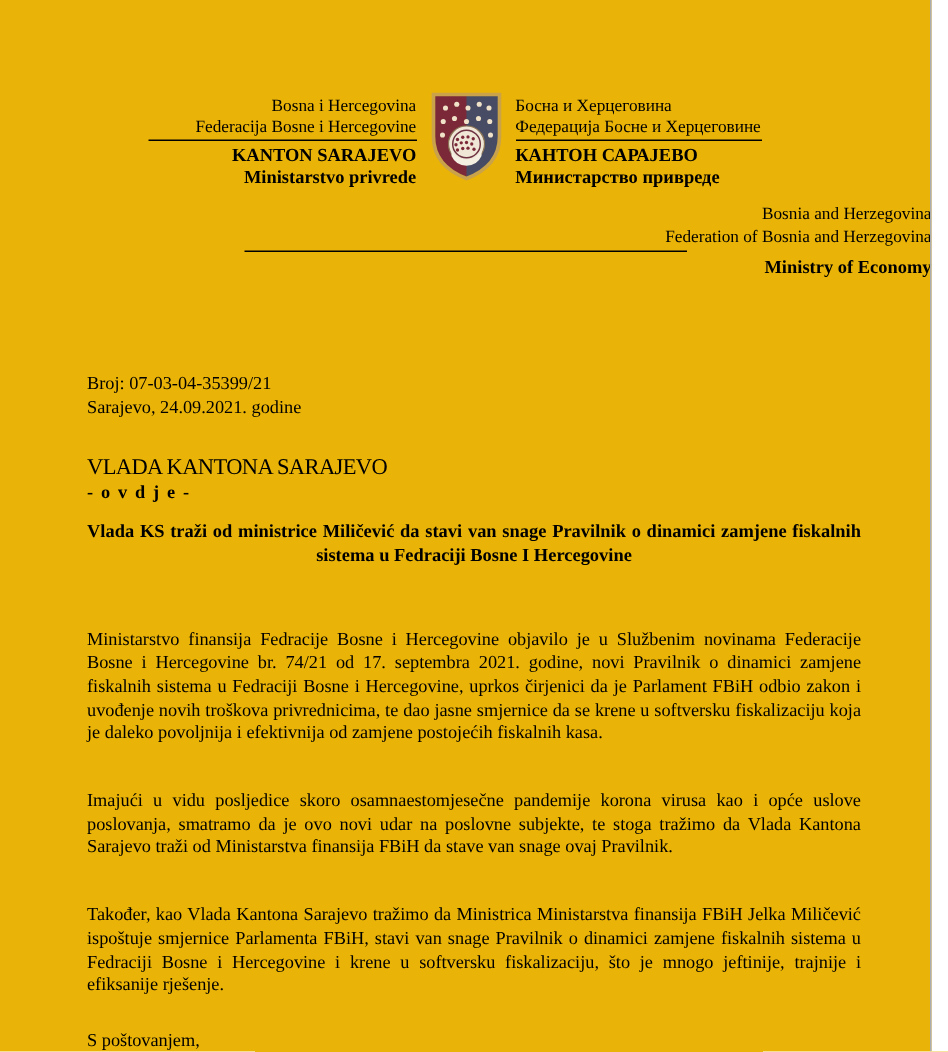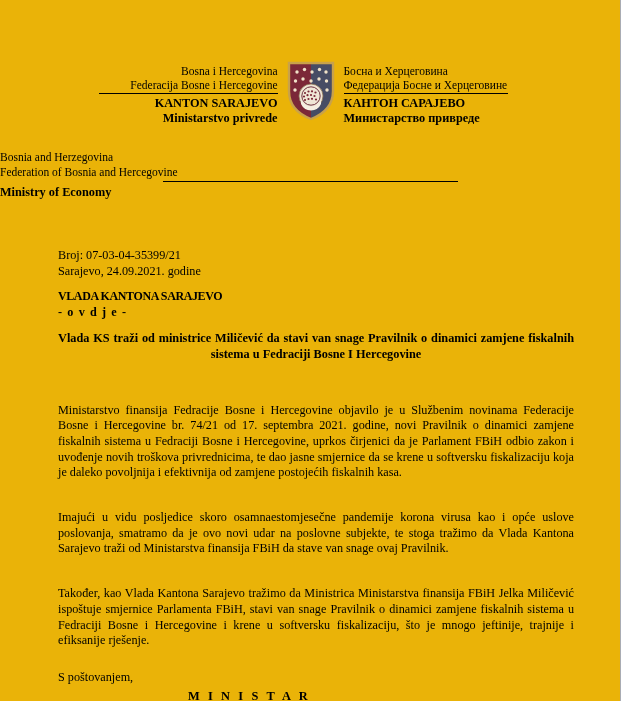--- a/index.html
+++ b/index.html
@@ -79,24 +79,24 @@
     width: 50px;
     margin: 0 4px;
     flex: 0 0 auto;
     position: relative;
     top: -2px;
   }
 
   
   .lh-en {
     position: absolute;
-    top: 150px;
+    top: 136px;
     left: 0;
     width: 621px;
-    text-align: left;
+    text-align: right;
   }
   .lh-en .en-line {
     font-size: 11.5px;
     line-height: 14.5px;
   }
   .lh-en .en-rule {
     width: 295px;
     margin: 2px auto 3px auto;
     border-top: 1.6px solid #000;
   }
@@ -111,23 +111,23 @@
     position: absolute;
     left: 58px;
     top: 248px;
     width: 516px;
   }
   .refline {
     font-size: 12.2px;
     line-height: 15.6px;
   }
   .addressee {
-    margin-top: 10px;
-    font-weight: bold;
-    font-size: 12px;
+    margin-top: 26px;
+    font-weight: normal;
+    font-size: 15px;
     line-height: 15.6px;
     letter-spacing: -0.4px;
   }
   .ovdje {
     font-weight: bold;
     font-size: 12.2px;
     line-height: 15.6px;
     letter-spacing: 1.1px;
   }
   .subject {
@@ -244,21 +244,21 @@
           <div class="lh-line">КАНТОН САРАЈЕВО</div>
           <div class="lh-line">Министарство привреде</div>
         </div>
       </div>
 
     </div>
   </div>
 
   <div class="lh-en">
     <div class="en-line">Bosnia and Herzegovina</div>
-    <div class="en-line">Federation of Bosnia and Hercegovine</div>
+    <div class="en-line">Federation of Bosnia and Herzegovina</div>
     <div class="en-rule"></div>
     <div class="en-line b">Ministry of Economy</div>
   </div>
 
   <div class="doc-body">
 
     <div class="refline">Broj: 07-03-04-35399/21</div>
     <div class="refline">Sarajevo, 24.09.2021. godine</div>
 
     <div class="addressee">VLADA KANTONA SARAJEVO</div>

